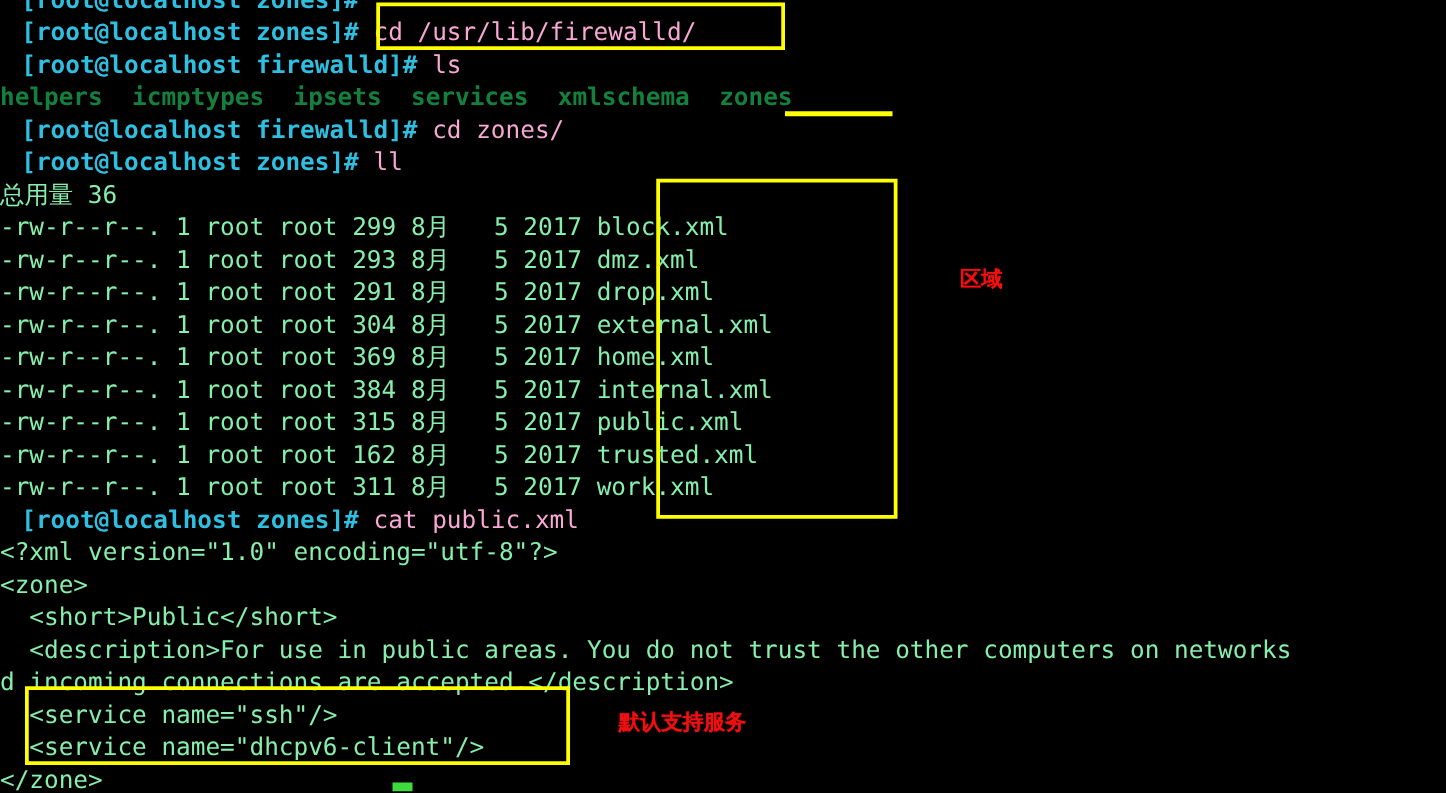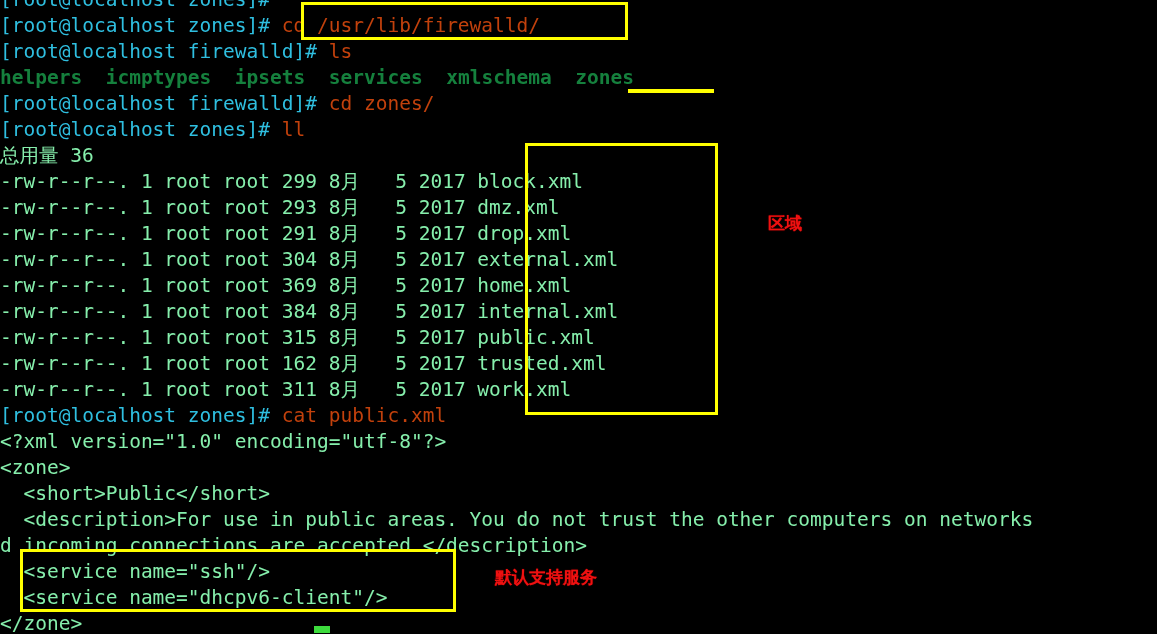--- a/index.html
+++ b/index.html
@@ -29,22 +29,22 @@
     white-space: pre;
     color: #d8d8d8;
   }
   .line {
     position: absolute;
     left: 0;
     width: 1157px;
     height: 26px;
     white-space: pre;
   }
-  .prompt      { color: #2fbfe0; font-weight: normal; }
-  .cmd         { color: #c2410c; }
+  .prompt      { color: #2fbfe0; font-weight: bold; padding-left: 17px; }
+  .cmd         { color: #f9a8d4; }
   .dir         { color: #15803d; font-weight: bold; }
   .plain       { color: #86efac; }
 
   
   #annotations {
     position: absolute;
     left: 0; top: 0;
     width: 1157px; height: 634px;
     pointer-events: none;
   }

